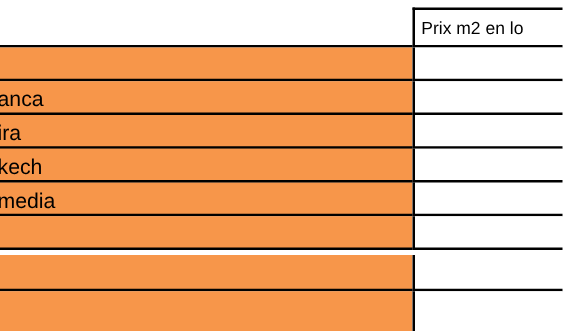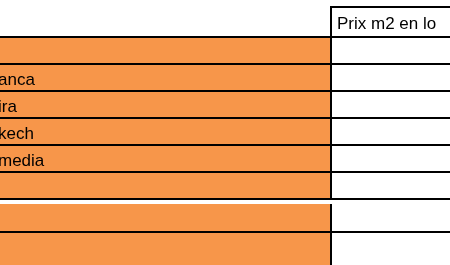--- a/index.html
+++ b/index.html
@@ -54,21 +54,21 @@
     height: 32px;
     background: #ffffff;
     border-left: 2px solid #000000;
     border-top: 2px solid #000000;
     border-bottom: 2px solid #000000;
     box-sizing: border-box;
   }
   .hdr-right .cell-text {
     left: 5px;
     top: 7px;
-    font-size: 17px;
+    font-size: 14px;
   }
 
   
   .row {
     position: absolute;
     left: 0px;
     width: 450px;
     height: 27px;
     text-align: right;
   }

